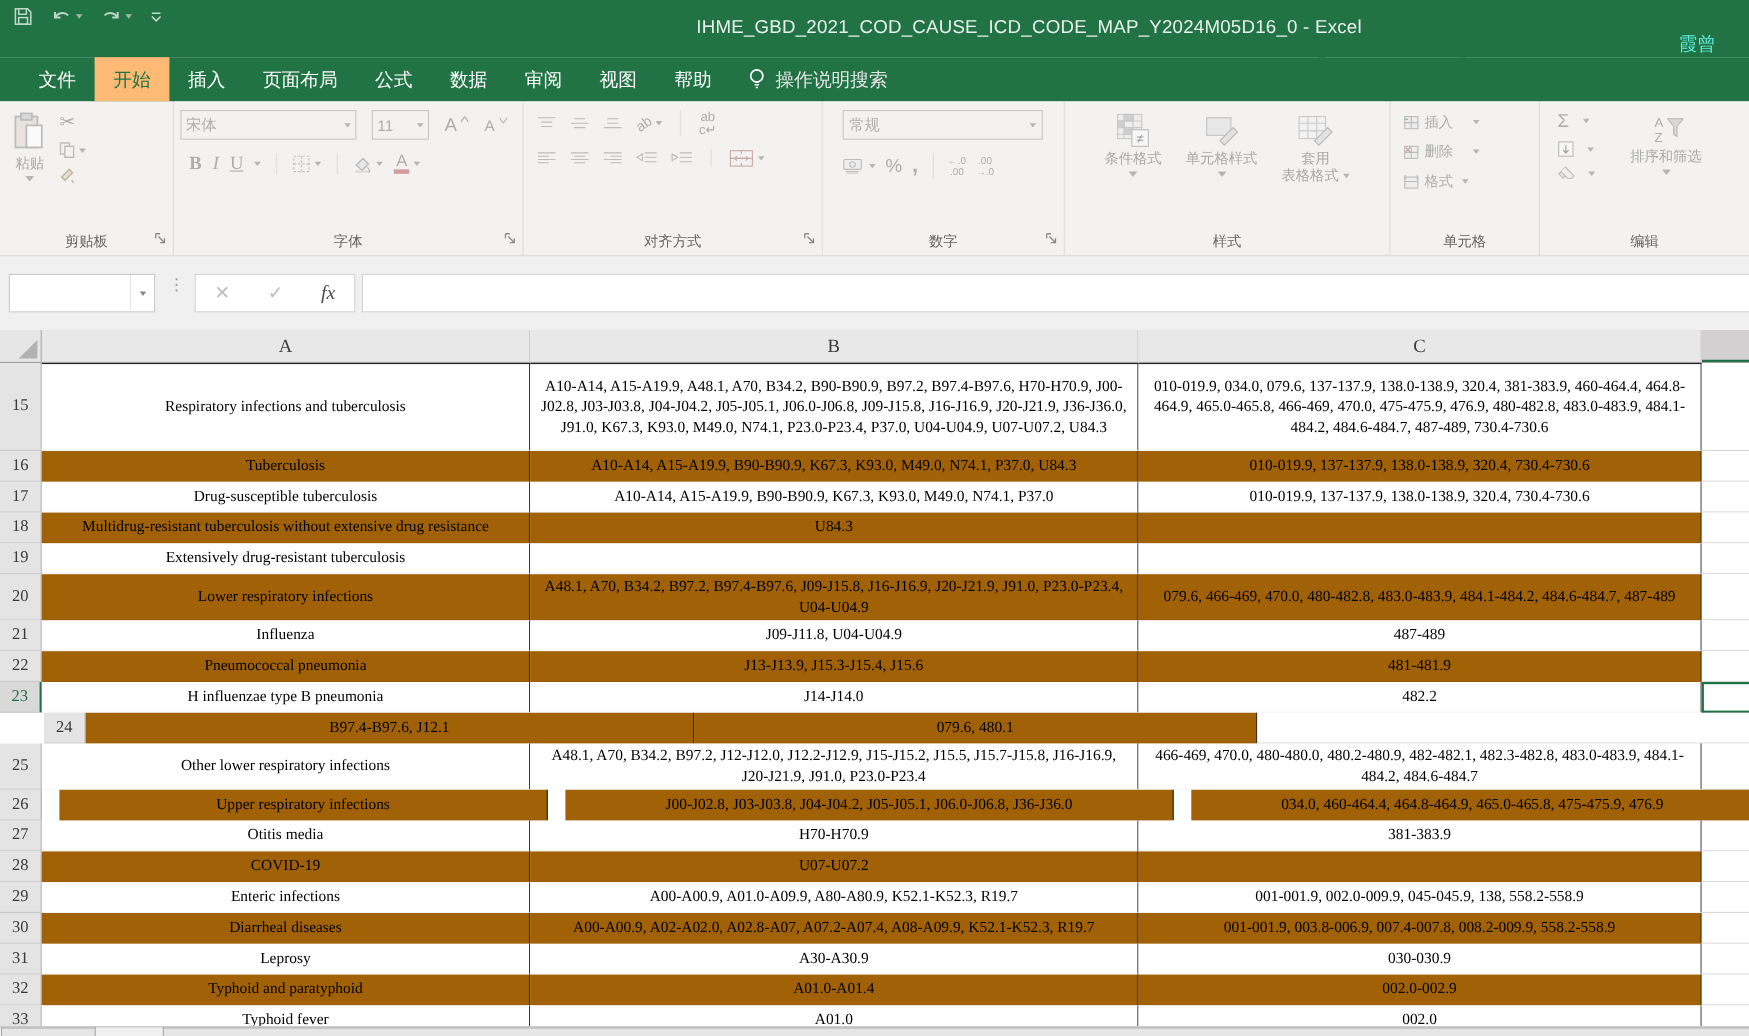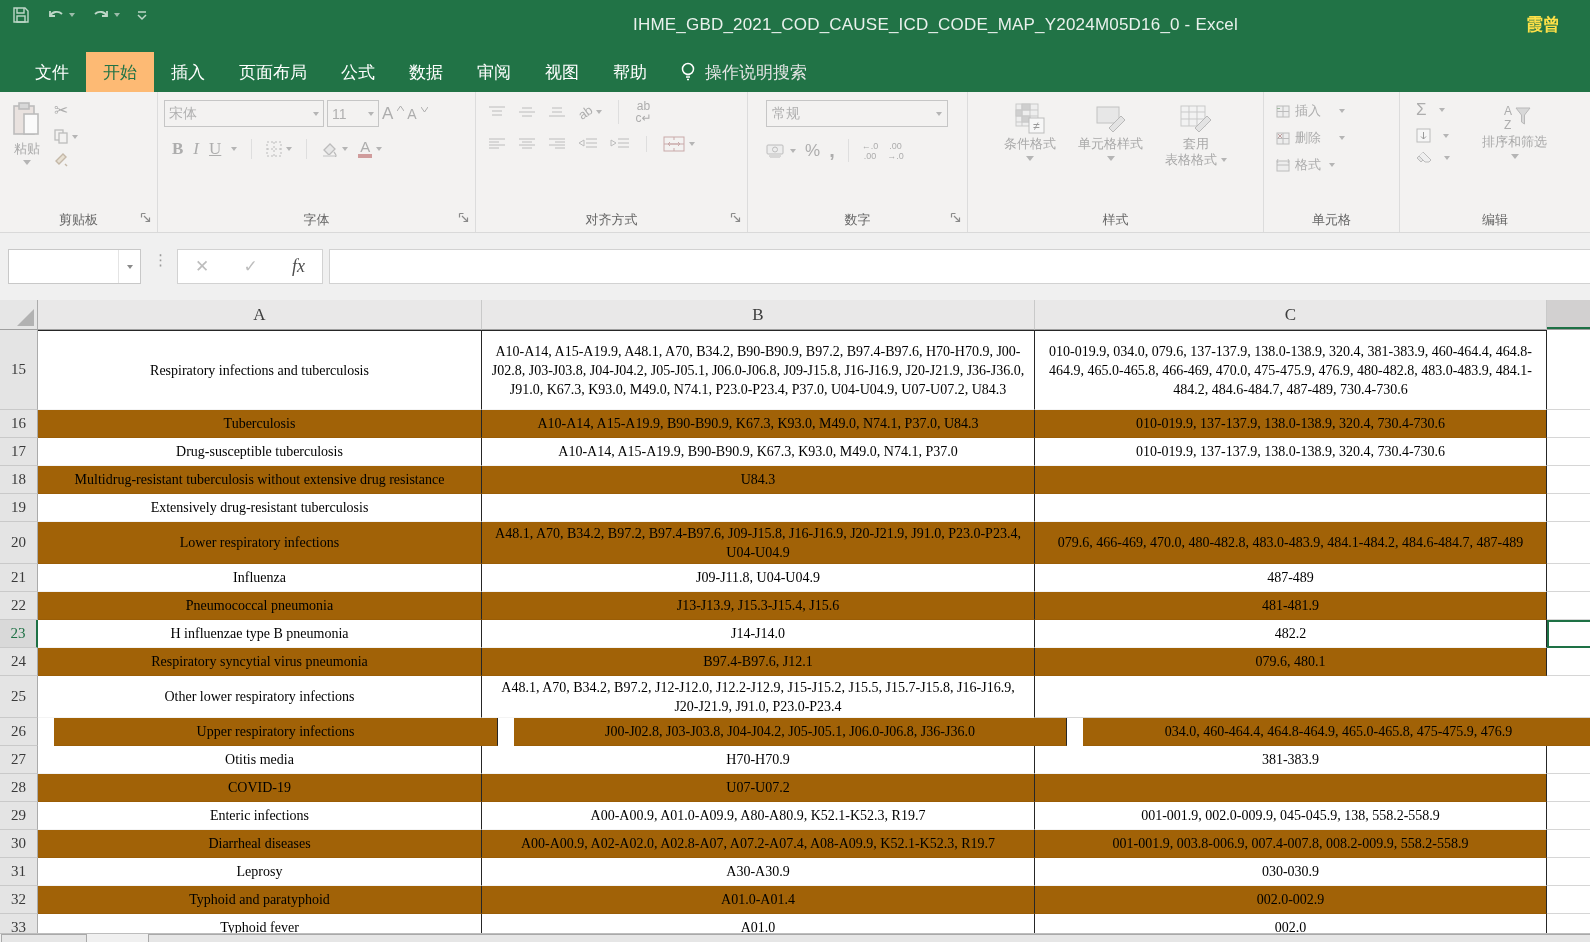--- a/index.html
+++ b/index.html
@@ -5,38 +5,38 @@
   * { box-sizing: border-box; margin: 0; padding: 0; }
   html,body { width:1590px; height:942px; }
   body { position:relative; overflow:hidden; background:#fff; font-family:"Liberation Sans",sans-serif; }
 
   
   .titlebar { position:absolute; left:0; top:0; width:100%; height:52px; background:#217346; color:#fff; z-index:5; }
   .deco { position:absolute; right:0; top:0; width:560px; height:92px; z-index:1; pointer-events:none; }
   .qat { position:absolute; left:12px; top:6px; display:flex; align-items:center; gap:16px; z-index:6; }
   .qat .qbtn { display:flex; align-items:center; gap:3px; }
   .title { position:absolute; left:633px; top:15px; font-size:17px; color:#e9f1ec; letter-spacing:.2px; z-index:6; white-space:nowrap; }
-  .user { position:absolute; right:30px; top:13px; font-size:17px; color:#fde047; z-index:6;font-weight:bold; }
+  .user { position:absolute; right:30px; top:28px; font-size:17px; color:#5eead4; z-index:6; }
 
   
   .tabbar { position:absolute; left:0; top:52px; width:100%; height:40px; background:#217346; display:flex; align-items:stretch; padding-left:18px; z-index:5; }
   .tab { color:#fff; font-size:17px; padding:0 17px; display:flex; align-items:center; cursor:default; white-space:nowrap; }
   .tab.active { background:#fdba74; color:#217346; }
   .searchchip { color:#e5e5e5; display:flex; align-items:center; gap:9px; margin-left:16px; font-size:17px; white-space:nowrap; }
 
   
   .ribbon { position:absolute; left:0; top:92px; width:100%; height:141px; background:#f3f2f1; border-bottom:1px solid #d9d9d9; display:flex; z-index:4; }
   .group { position:relative; height:100%; border-right:1px solid #dcdcdc; padding:8px 6px 22px 6px; color:#adadad; }
   .group-label { position:absolute; bottom:3px; left:0; right:0; text-align:center; font-size:13px; color:#666; }
   .launcher { position:absolute; bottom:5px; right:6px; }
   .bigbtn { display:flex; flex-direction:column; align-items:center; justify-content:flex-start; font-size:13px; color:#a9a9a9; text-align:center; line-height:16px; padding:2px 6px; }
   .caret { width:0; height:0; border-left:4px solid transparent; border-right:4px solid transparent; border-top:5px solid #b5b5b5; display:inline-block; }
   .caret.sm { border-left-width:3px; border-right-width:3px; border-top-width:4px; }
   .inputbox { background:#f3f2f1; border:1px solid #c6c6c6; color:#b0b0b0; display:flex; align-items:center; font-size:14px; }
-  .row1 { display:flex; align-items:center; gap:3px; }
+  .row1 { display:flex; align-items:center; gap:14px; }
   .row2 { display:flex; align-items:center; gap:10px; margin-top:12px; }
   .serifb { font-family:"Liberation Serif",serif; }
   .minicol { display:flex; flex-direction:column; justify-content:flex-start; gap:8px; margin-left:6px; }
   .hstack { display:flex; align-items:center; gap:4px; }
   .smalltxt { font-size:13px; color:#adadad; white-space:nowrap; }
   .decmini { font-size:9px; line-height:10px; color:#adadad; text-align:center; }
   .vsep { width:1px; align-self:stretch; background:#dedede; margin:0 4px; }
 
   
   .fxrow { position:absolute; left:0; top:233px; width:100%; height:67px; background:#f0f0f0; z-index:3; }
@@ -523,31 +523,31 @@
         <div class="cell cc pink">481-481.9</div>
         <div class="dstub"></div>
       </div>
       <div class="grow" style="height: 28px;">
         <div class="rh sel">23</div>
         <div class="cell ca">H influenzae type B pneumonia</div>
         <div class="cell cb">J14-J14.0</div>
         <div class="cell cc">482.2</div>
         <div class="dstub active"></div>
       </div>
-      <div class="grow" style="height: 28px;">
+      <div class="grow" style="height: 28px; padding-left: 40px;">
         <div class="rh">24</div>
-        <div class="cell ca pink">Respiratory syncytial virus pneumonia</div>
         <div class="cell cb pink">B97.4-B97.6, J12.1</div>
         <div class="cell cc pink">079.6, 480.1</div>
         <div class="dstub"></div>
       </div>
       <div class="grow" style="height: 42px;">
         <div class="rh">25</div>
         <div class="cell ca">Other lower respiratory infections</div>
         <div class="cell cb">A48.1, A70, B34.2, B97.2, J12-J12.0, J12.2-J12.9, J15-J15.2, J15.5, J15.7-J15.8, J16-J16.9, J20-J21.9, J91.0, P23.0-P23.4</div>
+        <div class="cell cc">466-469, 470.0, 480-480.0, 480.2-480.9, 482-482.1, 482.3-482.8, 483.0-483.9, 484.1-484.2, 484.6-484.7</div>
         <div class="dstub"></div>
       </div>
       <div class="grow" style="height: 28px; gap: 16px;">
         <div class="rh">26</div>
         <div class="cell ca pink">Upper respiratory infections</div>
         <div class="cell cb pink">J00-J02.8, J03-J03.8, J04-J04.2, J05-J05.1, J06.0-J06.8, J36-J36.0</div>
         <div class="cell cc pink">034.0, 460-464.4, 464.8-464.9, 465.0-465.8, 475-475.9, 476.9</div>
         <div class="dstub"></div>
       </div>
       <div class="grow" style="height: 28px;">

